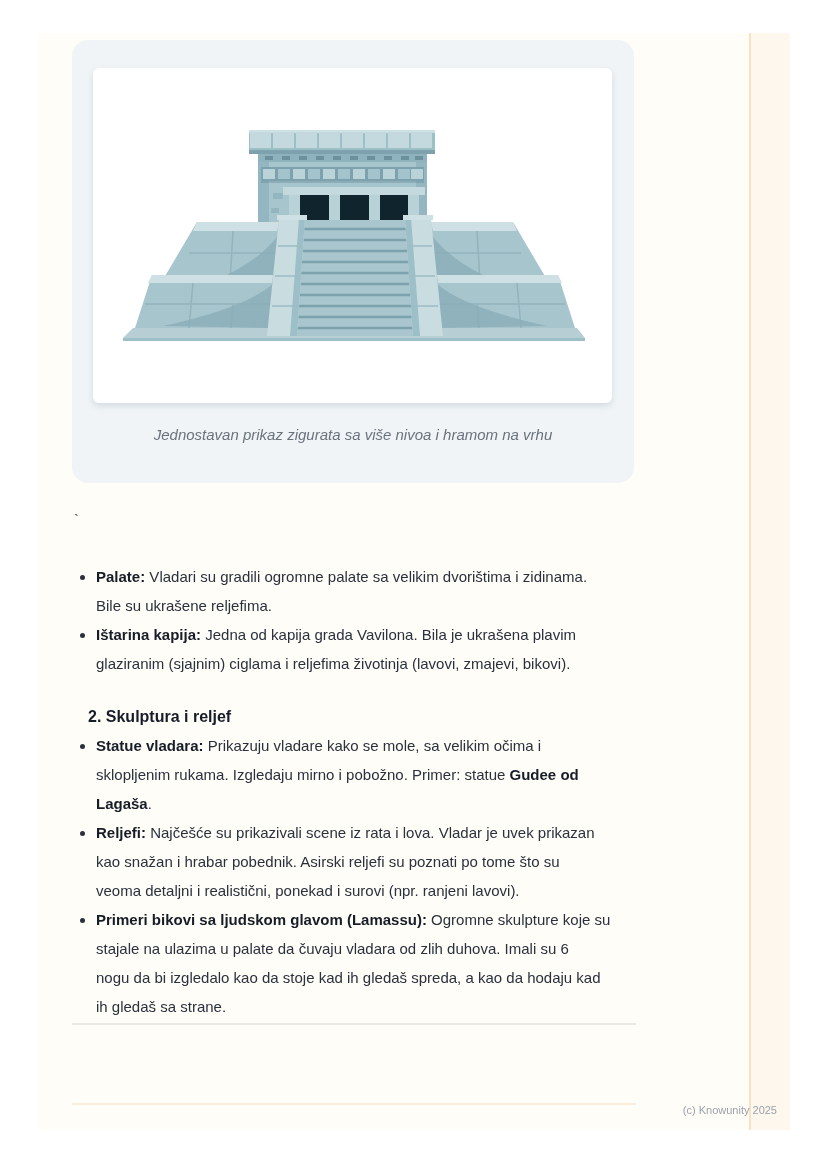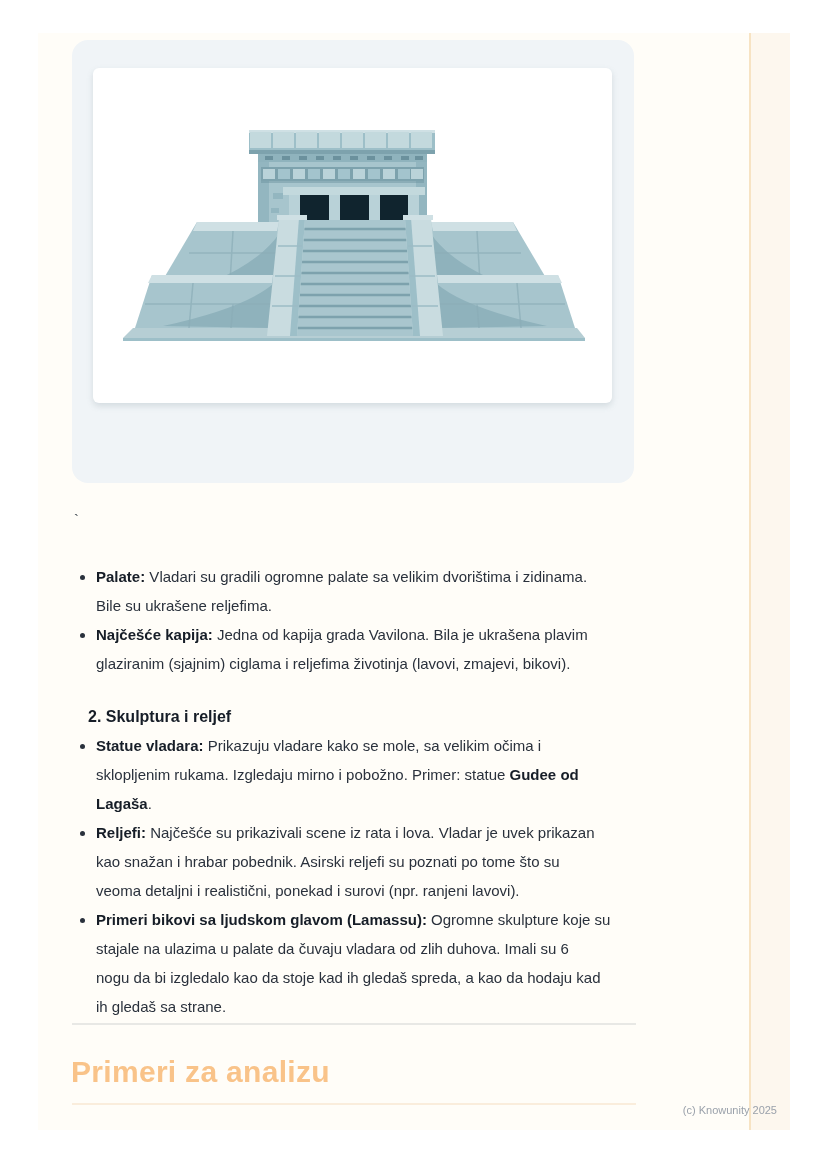--- a/index.html
+++ b/index.html
@@ -150,46 +150,46 @@
           <polygon points="206,150 212,150 204,268 197,268" fill="#9dbfc8"></polygon>
           <rect x="184" y="147" width="30" height="5" fill="#cfe0e4"></rect>
           <path d="M185,178 L209,178 M182,208 L207,208 M179,238 L205,238" stroke="#9cbcc5" stroke-width="1.5" fill="none"></path>
           <polygon points="338,150 312,150 320,268 350,268" fill="#c9dce0"></polygon>
           <polygon points="318,150 312,150 320,268 327,268" fill="#9dbfc8"></polygon>
           <rect x="310" y="147" width="30" height="5" fill="#cfe0e4"></rect>
           <path d="M339,178 L315,178 M342,208 L317,208 M345,238 L319,238" stroke="#9cbcc5" stroke-width="1.5" fill="none"></path>
         </g>
       </svg>
     </div>
+    <div class="figure-caption">Jednostavan prikaz zigurata sa više nivoa i hramom na vrhu</div>
   </section>
 
   <div class="stray">`</div>
 
   <ul class="list list1">
     <li><b>Palate:</b><span> Vladari su gradili ogromne palate sa velikim dvorištima i zidinama.
 Bile su ukrašene reljefima.</span></li>
-    <li><b>Najčešće kapija:</b><span> Jedna od kapija grada Vavilona. Bila je ukrašena plavim
+    <li><b>Ištarina kapija:</b><span> Jedna od kapija grada Vavilona. Bila je ukrašena plavim
 glaziranim (sjajnim) ciglama i reljefima životinja (lavovi, zmajevi, bikovi).</span></li>
   </ul>
 
   <h3 class="subheading">2. Skulptura i reljef</h3>
 
   <ul class="list list2">
     <li><b>Statue vladara:</b><span> Prikazuju vladare kako se mole, sa velikim očima i
 sklopljenim rukama. Izgledaju mirno i pobožno. Primer: statue </span><b>Gudee od
 Lagaša</b><span>.</span></li>
     <li><b>Reljefi:</b><span> Najčešće su prikazivali scene iz rata i lova. Vladar je uvek prikazan
 kao snažan i hrabar pobednik. Asirski reljefi su poznati po tome što su
 veoma detaljni i realistični, ponekad i surovi (npr. ranjeni lavovi).</span></li>
     <li><b>Primeri bikovi sa ljudskom glavom (Lamassu):</b><span> Ogromne skulpture koje su
 stajale na ulazima u palate da čuvaju vladara od zlih duhova. Imali su 6
 nogu da bi izgledalo kao da stoje kad ih gledaš spreda, a kao da hodaju kad
 ih gledaš sa strane.</span></li>
   </ul>
 
   <hr class="hr-gray">
 
-  <h1 class="section-heading">Primeri za analizu</h1>
 
   <hr class="hr-peach">
 
   <div class="footer">(c) Knowunity 2025</div>
 </div>
 
 </body></html>

